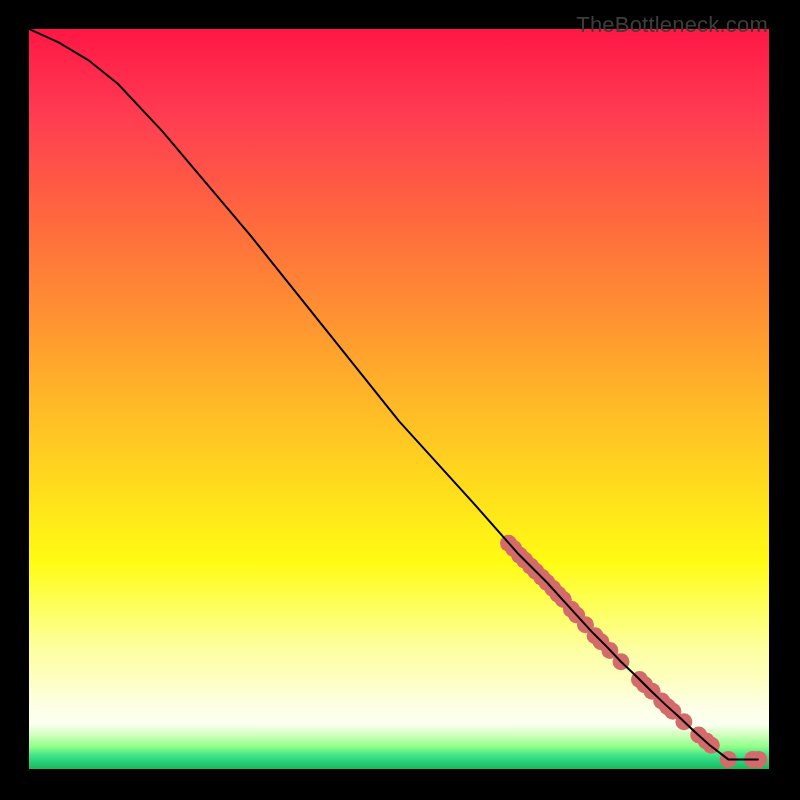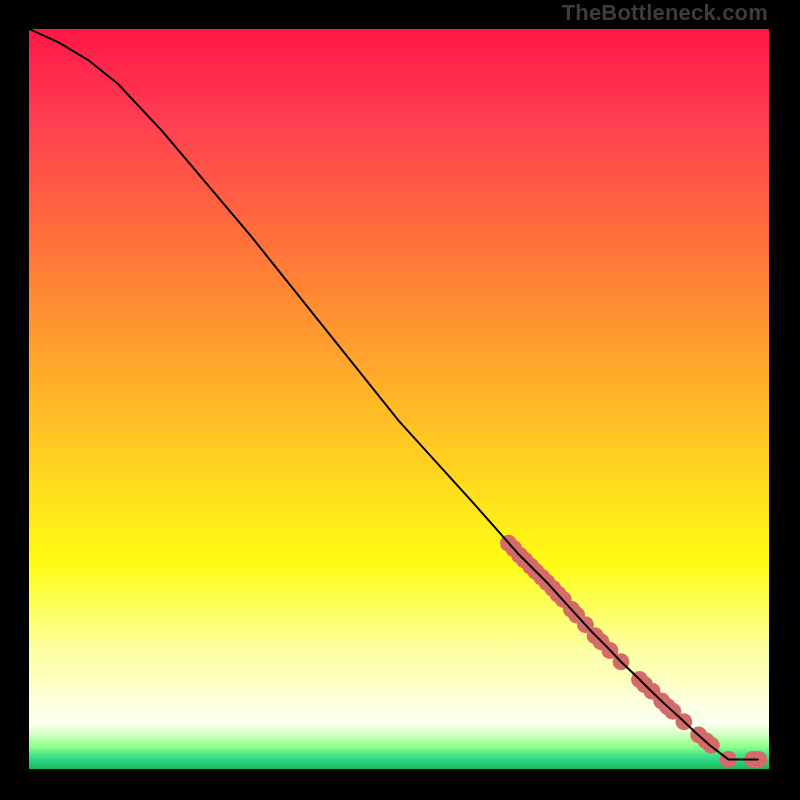--- a/index.html
+++ b/index.html
@@ -53,25 +53,25 @@
   .svg-layer {
     position: absolute;
     top: 29px;
     left: 29px;
     width: 740px;
     height: 740px;
     pointer-events: none;
   }
   .watermark {
     position: absolute;
-    top: 0;
+    top: 12px;
     right: 32px;
     color: #3d3d3d;
     font-size: 22px;
-    font-weight: 700;
+    font-weight: 400;
     letter-spacing: 0.2px;
   }
 </style>
 </head>
 <body>
 
 <div class="container">
   <div class="plot-area"></div>
 
   <svg class="svg-layer" width="740" height="740" viewBox="0 0 740 740">

